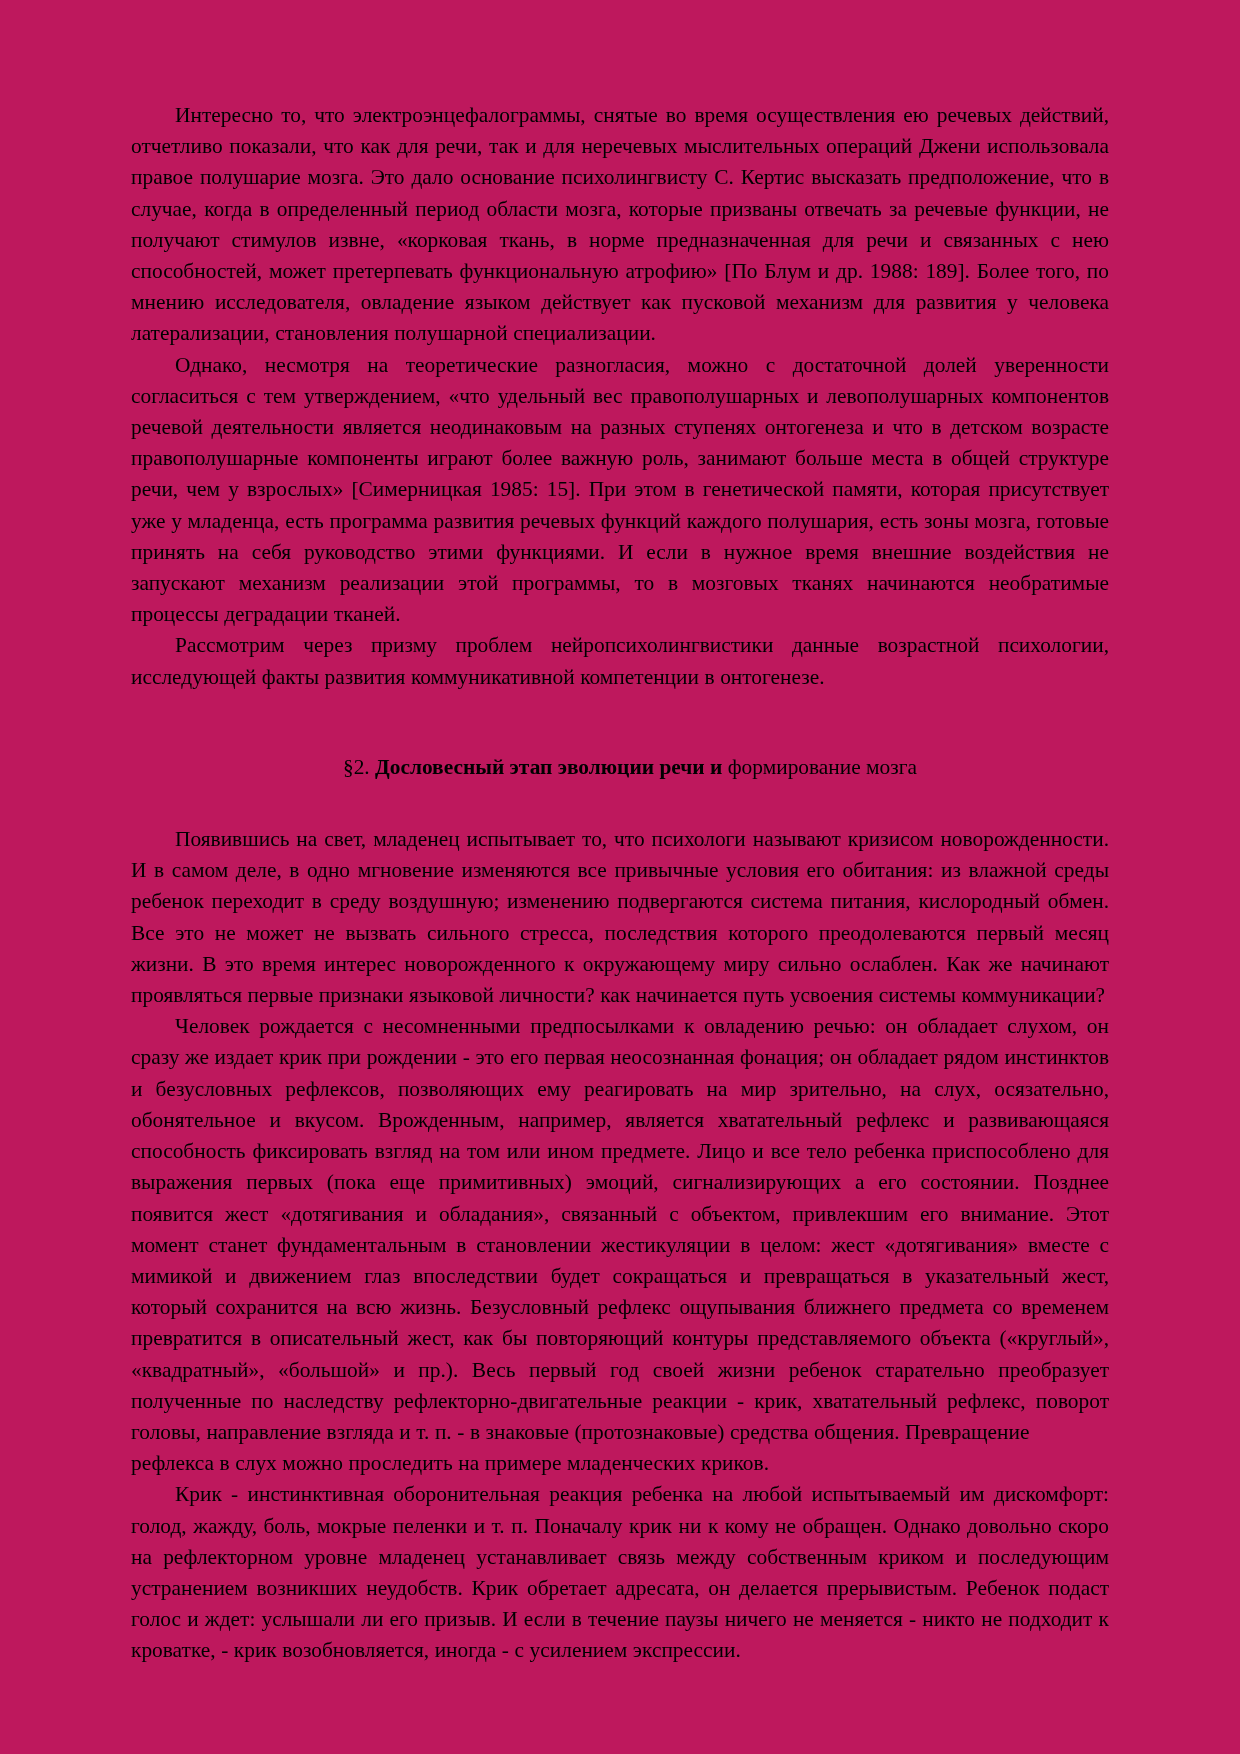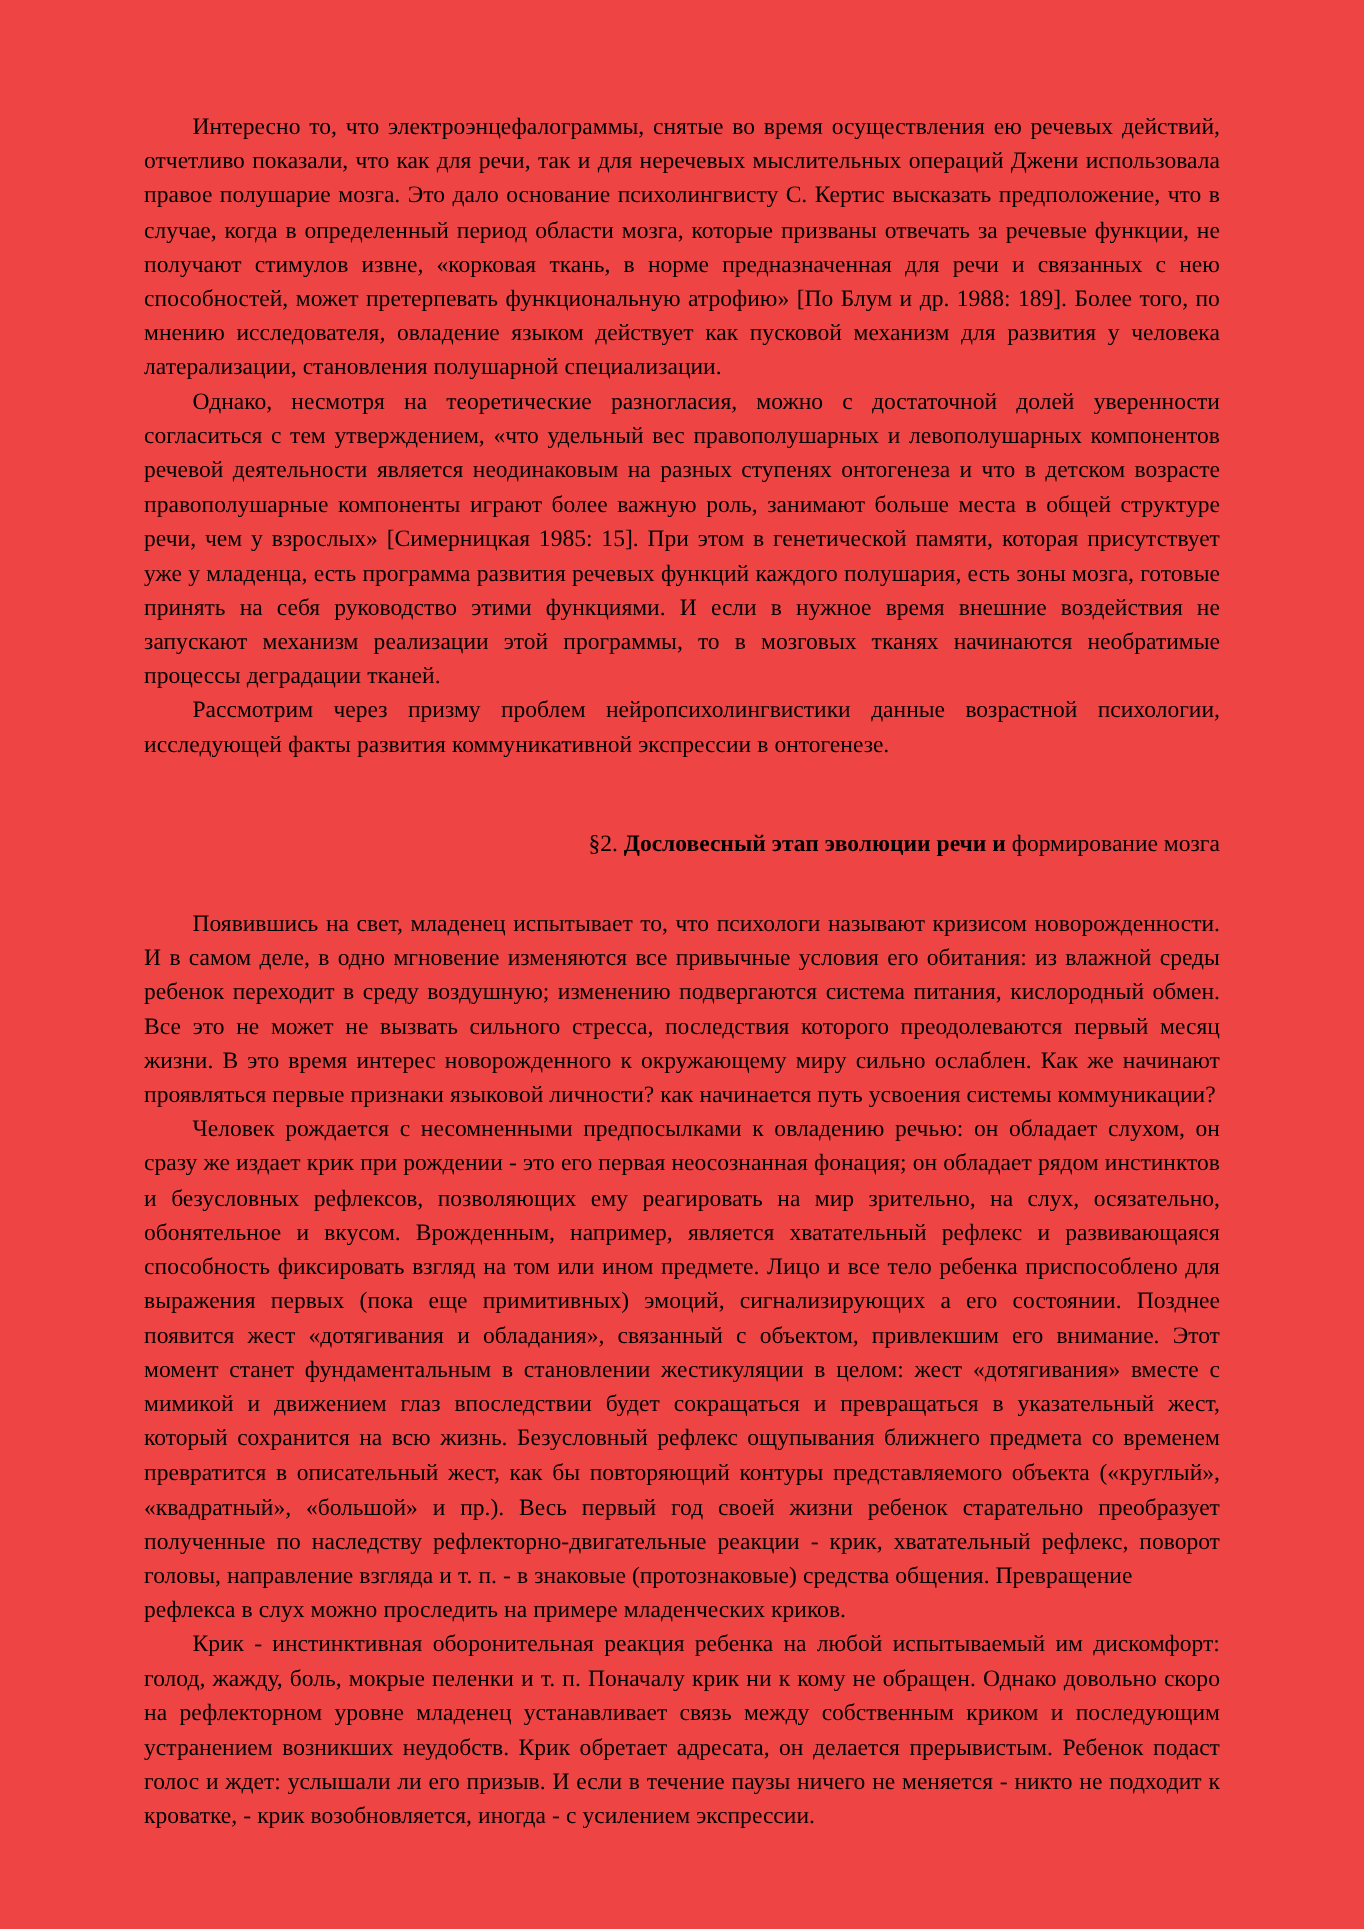--- a/index.html
+++ b/index.html
@@ -8,21 +8,21 @@
     background: #ffffff;
   }
   body {
     font-family: "Liberation Serif", "DejaVu Serif", serif;
     color: #000000;
   }
   .page {
     position: relative;
     width: 1240px;
     height: 1754px;
-    background: #ef4444;
+    background: #be185d;
     box-sizing: border-box;
     overflow: hidden;
   }
   .content {
     position: absolute;
     left: 131px;
     top: 100px;
     width: 978px;
   }
   p.para {
@@ -38,21 +38,21 @@
   p.para.noindent {
     text-indent: 0;
   }
   
   h2.section-heading {
     margin: 0;
     font-size: 21.4px;
     line-height: 31.2px;
     font-weight: normal;
     text-indent: 20px;
-    text-align: right;
+    text-align: center;
   }
   h2.section-heading .bold-run {
     font-weight: bold;
   }
   .gap-before-heading { height: 59px; }
   .gap-after-heading  { height: 41px; }
   
   .break-line {
     text-align: left;
   }
@@ -60,21 +60,21 @@
 </head>
 <body>
 
 <div class="page">
   <div class="content">
 
     <p class="para">Интересно то, что электроэнцефалограммы, снятые во время осуществления ею речевых действий, отчетливо показали, что как для речи, так и для неречевых мыслительных операций Джени использовала правое полушарие мозга. Это дало основание психолингвисту С. Кертис высказать предположение, что в случае, когда в определенный период области мозга, которые призваны отвечать за речевые функции, не получают стимулов извне, «корковая ткань, в норме предназначенная для речи и связанных с нею способностей, может претерпевать функциональную атрофию» [По Блум и др. 1988: 189]. Более того, по мнению исследователя, овладение языком действует как пусковой механизм для развития у человека латерализации, становления полушарной специализации.</p>
 
     <p class="para">Однако, несмотря на теоретические разногласия, можно с достаточной долей уверенности согласиться с тем утверждением, «что удельный вес правополушарных и левополушарных компонентов речевой деятельности является неодинаковым на разных ступенях онтогенеза и что в детском возрасте правополушарные компоненты играют более важную роль, занимают больше места в общей структуре речи, чем у взрослых» [Симерницкая 1985: 15]. При этом в генетической памяти, которая присутствует уже у младенца, есть программа развития речевых функций каждого полушария, есть зоны мозга, готовые принять на себя руководство этими функциями. И если в нужное время внешние воздействия не запускают механизм реализации этой программы, то в мозговых тканях начинаются необратимые процессы деградации тканей.</p>
 
-    <p class="para">Рассмотрим через призму проблем нейропсихолингвистики данные возрастной психологии, исследующей факты развития коммуникативной экспрессии в онтогенезе.</p>
+    <p class="para">Рассмотрим через призму проблем нейропсихолингвистики данные возрастной психологии, исследующей факты развития коммуникативной компетенции в онтогенезе.</p>
 
     <div class="gap-before-heading"></div>
 
     <h2 class="section-heading">
       <span>§2. </span><span class="bold-run">Дословесный этап эволюции речи и </span><span>формирование мозга</span>
     </h2>
 
     <div class="gap-after-heading"></div>
 
 

